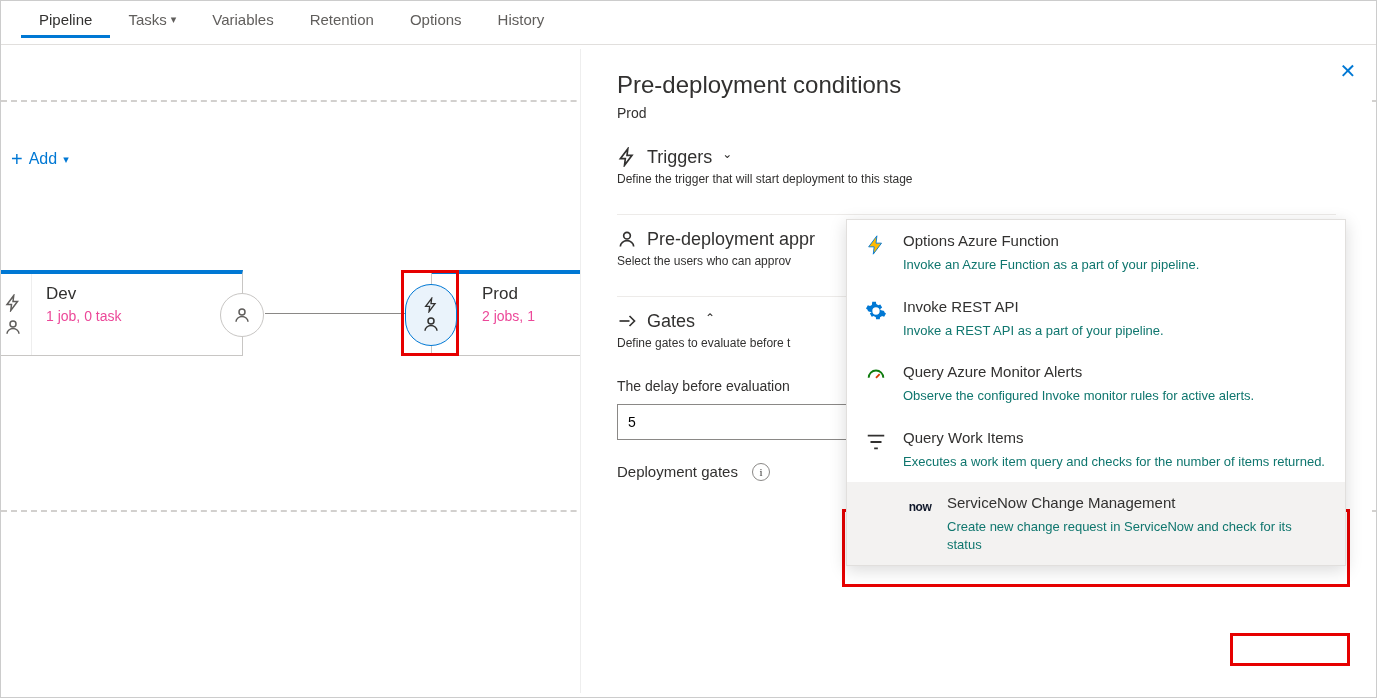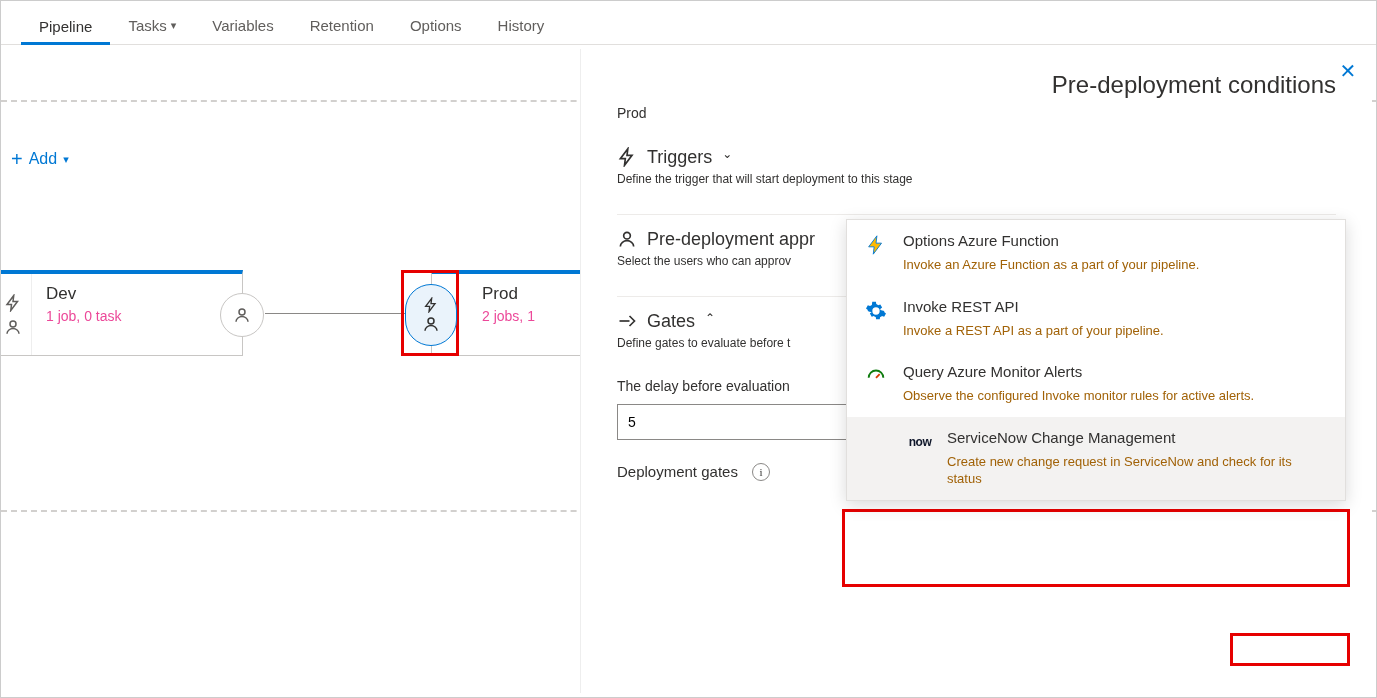--- a/index.html
+++ b/index.html
@@ -1,19 +1,19 @@
 <!DOCTYPE html>
 <html><head>
 <meta charset="utf-8">
 <style>
   * { box-sizing: border-box; margin: 0; padding: 0; }
   body { font-family: 'Segoe UI', -apple-system, sans-serif; font-size: 14px; color: #323130; background: #fff; width: 1377px; height: 698px; position: relative; overflow: hidden; border: 1px solid #ccc; }
   
   
-  .tabbar { display: flex; align-items: flex-end; padding: 0 20px; height: 44px; border-bottom: 1px solid #e1dfdd; }
+  .tabbar { display: flex; align-items: flex-start; padding: 0 20px; height: 44px; border-bottom: 1px solid #e1dfdd; }
   .tab { padding: 10px 18px 10px 18px; font-size: 15px; color: #605e5c; cursor: pointer; display: flex; align-items: center; gap: 4px; }
   .tab.active { color: #323130; font-weight: 400; border-bottom: 3px solid #0078d4; margin-bottom: -1px; padding-bottom: 7px; }
   .tab .chev { font-size: 11px; color: #605e5c; }
   
   
   .canvas { position: absolute; left: 0; top: 44px; right: 0; bottom: 0; }
   .dash-sep { border: none; border-top: 2px dashed #d2d0ce; margin: 0; }
   .dash1 { position: absolute; left: 0; right: 0; top: 55px; }
   .dash2 { position: absolute; left: 0; right: 0; top: 465px; }
   .addbtn { position: absolute; left: 0; top: 100px; color: #0078d4; font-size: 16px; display: flex; align-items: center; gap: 6px; cursor: pointer; padding: 4px 10px; }
@@ -32,41 +32,41 @@
   .connector { position:absolute; left:264px; top:268px; width:160px; height:0; border-top:1px solid #8a8886; }
   .prod-left-node { position:absolute; left:-27px; top:50%; transform:translateY(-50%); width:52px; height:62px; border:1px solid #0078d4; border-radius:26px; background:#eaf3fb; display:flex; flex-direction:column; align-items:center; justify-content:center; gap:2px; z-index:2; }
   .hi-red { position:absolute; border:3px solid #e60000; pointer-events:none; }
   .hi-node { left:400px; top:225px; width:58px; height:86px; }
   
   svg { display: block; }
 
   
   .panel { position:absolute; right:4px; top:48px; width:792px; bottom:4px; background:#fff; border-left:1px solid #eee; padding: 22px 36px 18px 36px; }
   .panel-close { position:absolute; right:10px; top:8px; width:28px; height:28px; color:#0078d4; font-size:20px; display:flex; align-items:center; justify-content:center; cursor:pointer; }
-  .panel h1 { font-size: 24px; font-weight: 400; margin-bottom: 6px; text-align: right; }
+  .panel h1 { font-size: 24px; font-weight: 400; margin-bottom: 6px; }
   .panel .sub { font-size: 14px; color: #323130; margin-bottom: 26px; }
   .section-head { display:flex; gap:10px; font-size:18px; margin-bottom:4px; cursor:pointer; }
   .section-chev { font-size:12px; }
   .section-desc { font-size:12px; color:#323130; margin-bottom:28px; }
   .divider { border:none; border-top:1px solid #edebe9; margin: 6px 0 14px 0; }
   .delay-text { font-size:14px; margin-bottom:10px; }
   .delay-input { width:100%; height:36px; border:1px solid #8a8886; padding:0 10px; font-size:14px; }
   .dg-row { display:flex; align-items:center; justify-content:space-between; margin-top:18px; }
   .dg-label { display:flex; align-items:flex-start; gap:14px; font-size:15px; }
   .info-circ { width:18px; height:18px; border:1px solid #8a8886; border-radius:50%; display:inline-flex; align-items:center; justify-content:center; font-size:11px; font-style:normal; font-family:serif; }
   .add-right { color:#0078d4; font-size:16px; display:flex; align-items:center; gap:6px; cursor:pointer; padding:4px 8px; }
 
   
   .ddrop { position:absolute; right:30px; top:218px; width:500px; background:#fff; box-shadow:0 4px 16px rgba(0,0,0,.15); border:1px solid #e1dfdd; z-index:10; }
   .dditem { display:flex; gap:14px; padding:12px 16px; cursor:pointer; }
   .dditem:hover, .dditem.hovered { background:#f3f2f1; }
   .dditem .icn { width:26px; height:26px; flex:0 0 26px; display:flex; align-items:center; justify-content:center; }
   .dditem .txt { flex:1; }
   .dditem .title { font-size:15px; color:#323130; margin-bottom:2px; }
-  .dditem .desc { font-size:13px; color:#a16207; line-height:1.35;margin-top:7px; }
+  .dditem .desc { font-size:13px; color:#0f766e; line-height:1.35;margin-top:7px; }
   .hi-dditem { left:auto; right:26px; top:508px; width:508px; height:78px; }
   .hi-add { right:26px; top:632px; width:120px; height:33px; }
   .nowicn { font-size:12px; color:#0f172a; font-weight:bold; letter-spacing:-0.5px;margin-left:44px; }
 </style>
 </head>
 <body>
 
 <div class="tabbar">
   <div class="tab active">
       <span>Pipeline</span>
@@ -221,20 +221,31 @@
         <svg width="22" height="22" viewBox="0 0 24 24" fill="none" stroke="#107c10" stroke-width="2">
           <path d="M4 14a8 8 0 0116 0"></path>
           <path d="M12 14l4-4" stroke="#d83b01"></path>
         </svg>
       </div>
     <div class="txt">
         <div class="title">Query Azure Monitor Alerts</div>
         <div class="desc">Observe the configured Invoke monitor rules for active alerts.</div>
       </div>
   </div>
+  <div class="dditem">
+    <div class="icn">
+        <svg width="22" height="22" viewBox="0 0 24 24" fill="none" stroke="#323130" stroke-width="2">
+          <path d="M3 5h18M6 12h12M10 19h4"></path>
+        </svg>
+      </div>
+    <div class="txt">
+        <div class="title">Query Work Items</div>
+        <div class="desc">Executes a work item query and checks for the number of items returned.</div>
+      </div>
+  </div>
   <div class="dditem hovered">
     <div class="icn nowicn">now</div>
     <div class="txt">
         <div class="title">ServiceNow Change Management</div>
         <div class="desc">Create new change request in ServiceNow and check for its status</div>
       </div>
   </div>
 </div>
 
 <div class="hi-red hi-dditem"></div>

